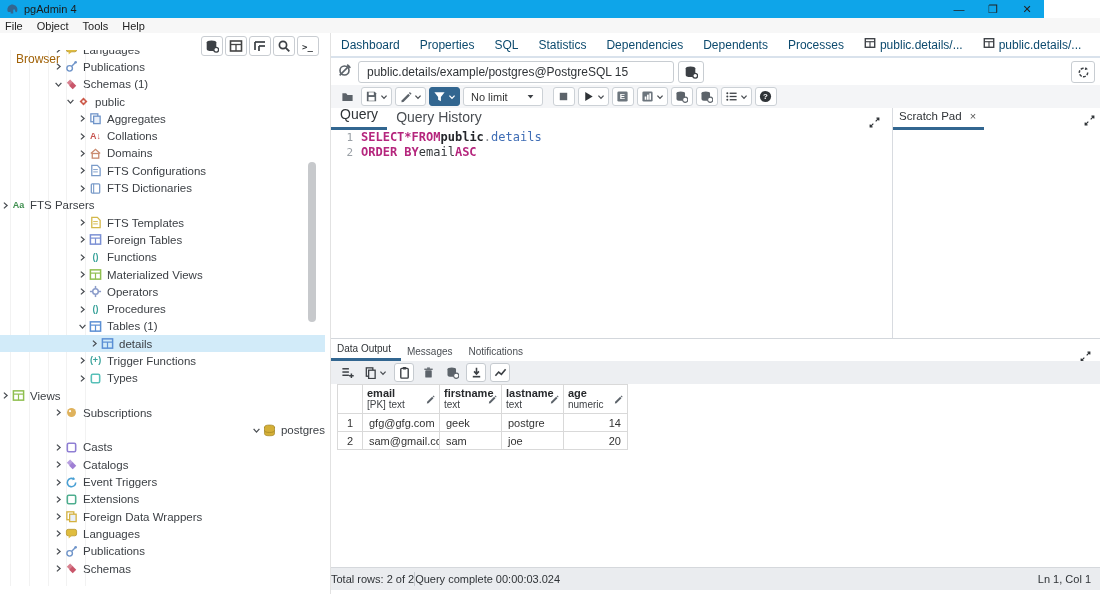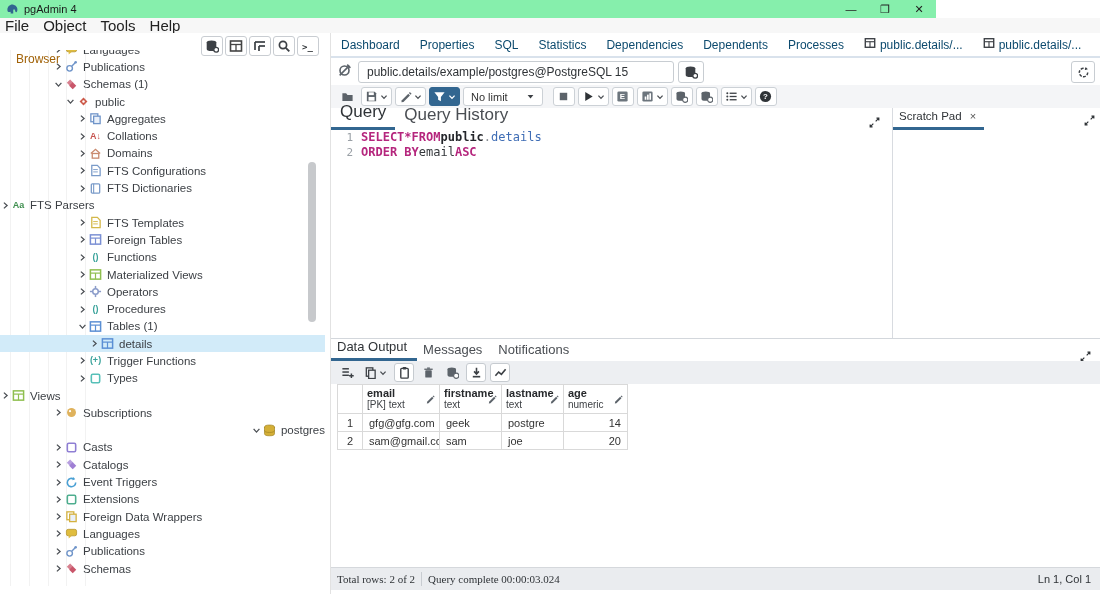--- a/index.html
+++ b/index.html
@@ -1,30 +1,30 @@
 <!DOCTYPE html>
 <html><head>
 <meta charset="utf-8">
 <style>
   * { margin:0; padding:0; box-sizing:border-box; }
   html,body { width:1100px; height:594px; overflow:hidden; }
   body { font-family:"Liberation Sans", sans-serif; background:#fff; color:#333; }
   #app { position:relative; width:1100px; height:594px; background:#fff; overflow:hidden; }
 
   
-  .titlebar { position:absolute; left:0; top:0; width:936px; height:18px; background:#86efac;
+  .titlebar { position:absolute; left:0; top:0; width:1044px; height:18px; background:#0ea5e9;
     display:flex; align-items:center; font-size:11px; color:#1a1a1a; }
   .titlebar .logo { margin:0 5px 0 6px; display:flex; }
   .win-controls { position:absolute; right:0; top:0; height:18px; display:flex; }
   .win-btn { width:34px; height:18px; display:flex; align-items:center; justify-content:center;
     font-size:11px; color:#222; }
 
   
   .menubar { position:absolute; left:0; top:18px; width:1100px; height:15px; background:#f7f7f7;
-    display:flex; align-items:center; gap:14px; padding-left:5px; font-size:15px; color:#222; }
+    display:flex; align-items:center; gap:14px; padding-left:5px; font-size:11px; color:#222; }
 
   
   .browser { position:absolute; left:0; top:33px; width:325px; height:561px; background:#fff; }
   .browser-header { position:absolute; left:0; top:0; width:100%; height:25px; display:flex;
     align-items:center; }
   .browser-title { font-size:12px; color:#a16207; padding-left:16px; flex:1;margin-top:26px; }
   .browser-tools { display:flex; gap:2px; padding-right:6px; }
   .tool-btn { width:22px; height:20px; border:1px solid #c9cdd2; border-radius:3px; background:#fff;
     display:flex; align-items:center; justify-content:center; }
   .tree-wrap { position:absolute; left:0; top:17px; width:100%; height:536px; overflow:hidden; }
@@ -64,42 +64,42 @@
   .qbtn { height:19px; min-width:22px; border:1px solid #ccd1d6; background:#fff; border-radius:3px;
     display:flex; align-items:center; justify-content:center; padding:0 3px; gap:2px; }
   .qbtn.flat { border-color:transparent; background:transparent; }
   .qbtn.primary { background:#326690; border-color:#326690; }
   .qsep { width:4px; }
   .limit-select { height:19px; border:1px solid #ccd1d6; background:#fff; border-radius:3px;
     font-size:11px; color:#333; display:flex; align-items:center; gap:18px; padding:0 7px; }
 
   
   .edit-tabs { position:absolute; left:0; top:75px; width:561px; height:22px; display:flex; align-items:flex-end; }
-  .etab { font-size:17px; color:#4a4e53; padding:0 9px 5px 9px; }
+  .etab { font-size:14px; color:#4a4e53; padding:0 9px 5px 9px; }
   .etab.active { border-bottom:3px solid #326690; color:#2f3337; }
   .expand-btn { position:absolute; top:6px; }
   .editor { position:absolute; left:0; top:97px; width:561px; height:208px; background:#fff;
     font-family:"DejaVu Sans Mono","Liberation Mono",monospace; font-size:12px; }
   .code-line { display:flex; height:15px; line-height:15px; }
   .lnum { width:22px; text-align:right; color:#9aa0a6; margin-right:8px; flex:none; font-size:11px; }
   .tok-kw { color:#b5267d; font-weight:bold; }
   .tok-bold { color:#24262b; font-weight:bold; }
   .tok-ident { color:#3f6db5; }
   .tok-punct { color:#8a8f94; }
   .tok-plain { color:#35383c; }
   .vdivider { position:absolute; left:561px; top:75px; width:1px; height:230px; background:#d8dbe0; }
   .scratch { position:absolute; left:562px; top:75px; width:208px; height:230px; background:#fff; }
   .scratch-tab { display:flex; align-items:flex-end; height:22px; }
   .stab { font-size:11.5px; color:#2f3337; padding:0 8px 5px 6px; border-bottom:3px solid #326690;
     display:flex; gap:8px; align-items:center; }
   .hdivider { position:absolute; left:0; top:305px; width:770px; height:1px; background:#d3d7dc; }
 
   
   .out-tabs { position:absolute; left:0; top:307px; width:770px; height:21px; display:flex; align-items:flex-end; }
-  .otab { font-size:13px; color:#4a4e53; padding:0 10px 4px 6px; }
+  .otab { font-size:10px; color:#4a4e53; padding:0 10px 4px 6px; }
   .otab.active { border-bottom:3px solid #326690; color:#2f3337; }
   .out-toolbar { position:absolute; left:0; top:328px; width:770px; height:23px; background:#edeff2;
     display:flex; align-items:center; gap:4px; padding-left:6px; }
   .obtn { height:19px; min-width:20px; display:flex; align-items:center; justify-content:center; gap:2px;
     border:1px solid transparent; border-radius:3px; padding:0 2px; }
   .obtn.boxed { border-color:#c6cbd0; background:#fff; }
 
   
   .grid { position:absolute; left:6px; top:351px; border-left:1px solid #d9d9d9; border-top:1px solid #d9d9d9;
     font-size:11px; color:#333; background:#fff; }
@@ -109,21 +109,21 @@
   .ghead .cname { font-weight:bold; font-size:11px; color:#27292c; }
   .ghead .ctype { font-size:10px; color:#3f4246; }
   .ghead .pencil { position:absolute; right:4px; top:9px; }
   .gbody { height:18px; display:flex; align-items:center; padding:0 6px; }
   .gbody.num { justify-content:flex-end; }
   .gbody.center { justify-content:center; padding:0; }
 
   
   .statusbar { position:absolute; left:0; top:534px; width:770px; height:23px; background:#eaecef;
     border-top:1px solid #d5d8dc; display:flex; align-items:center; font-size:11px; color:#2f3337; }
-  .sb-item { padding:0 6px;font-family:Liberation Serif, serif; }
+  .sb-item { padding:0 0; }
   .sb-div { width:1px; height:14px; background:#c8ccd1; }
   .sb-right { margin-left:auto; padding-right:10px; }
 </style>
 </head>
 <body>
 
 <div id="app">
 
   <div class="titlebar">
     <span class="logo">

